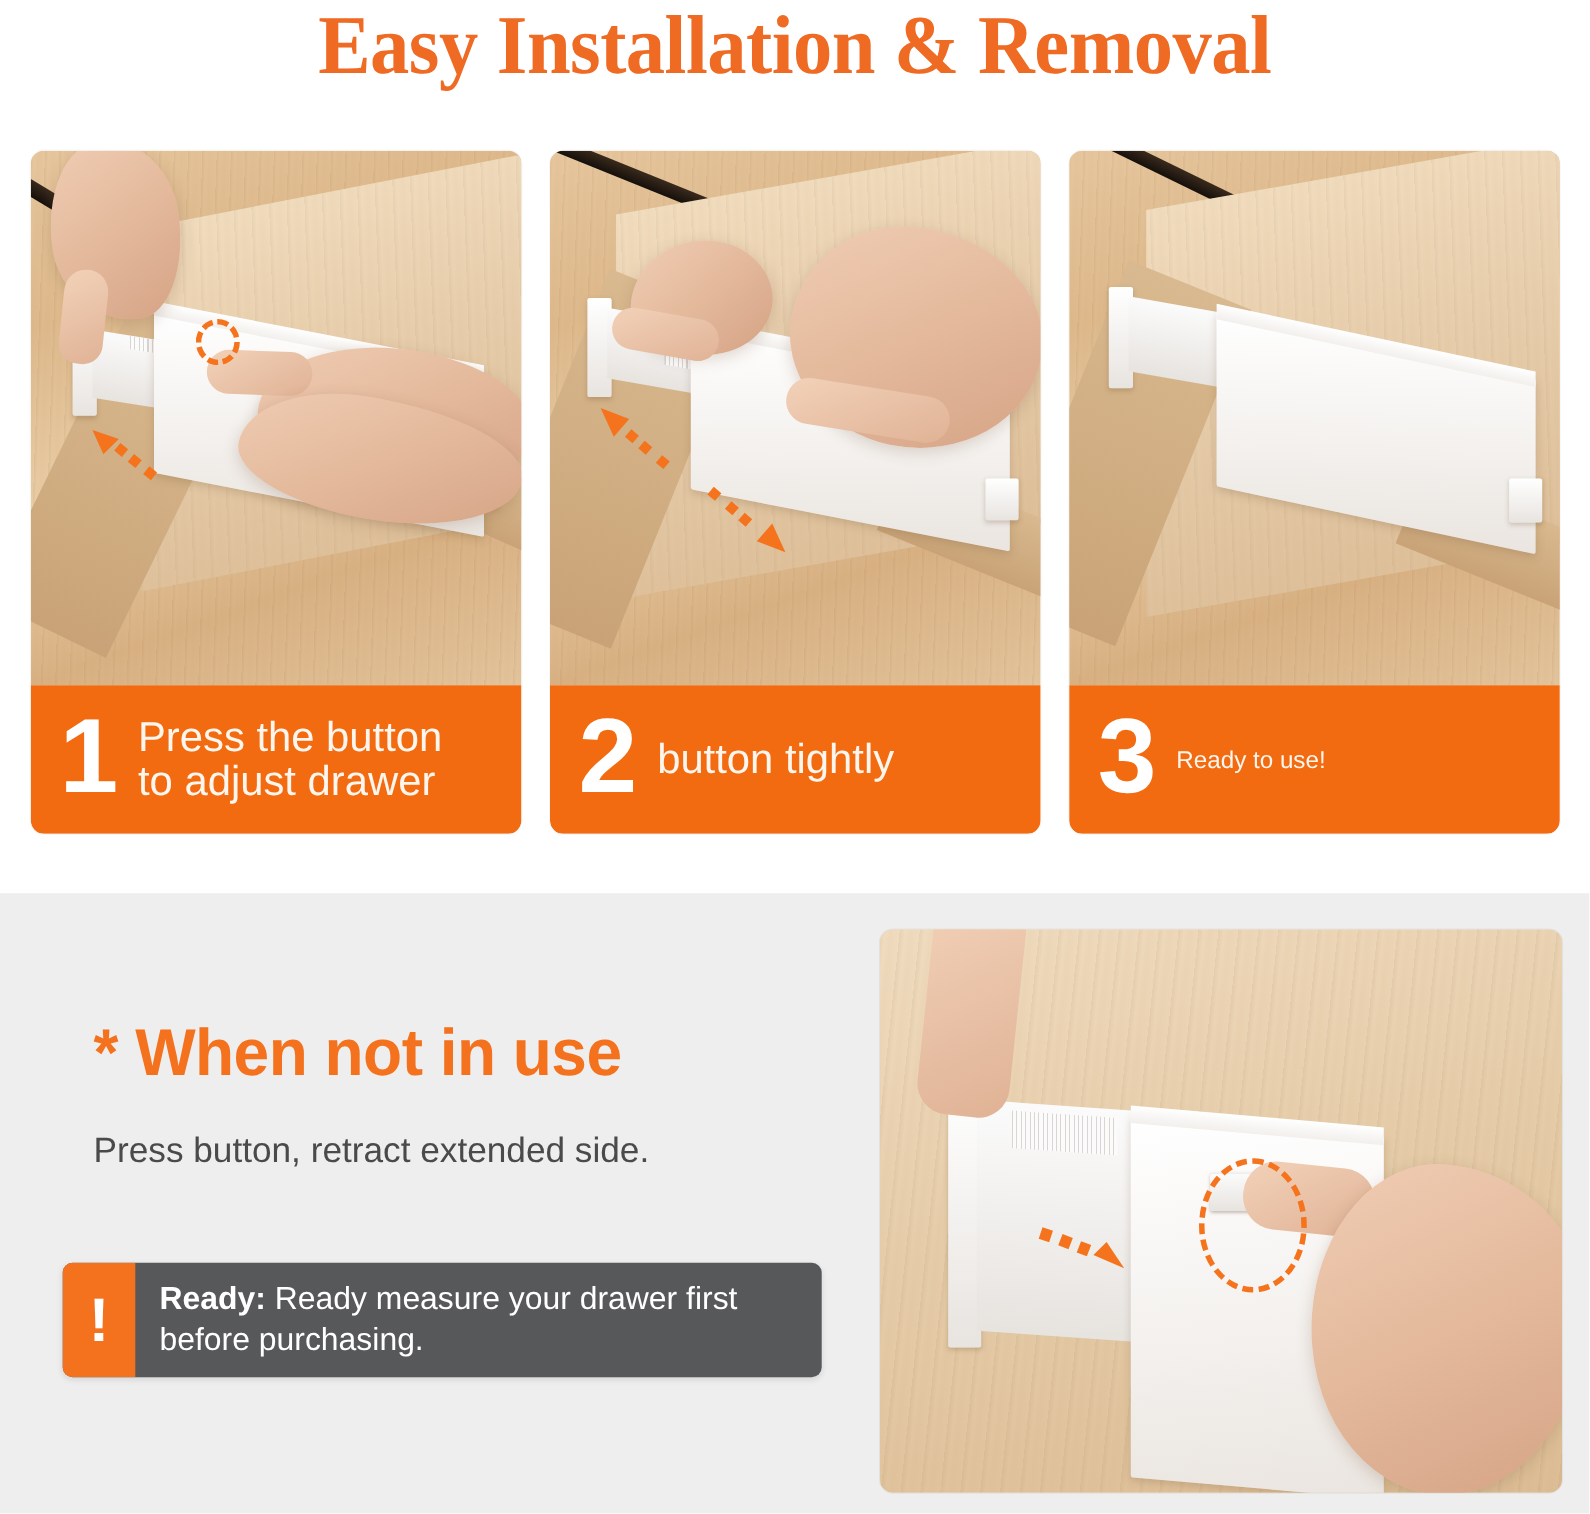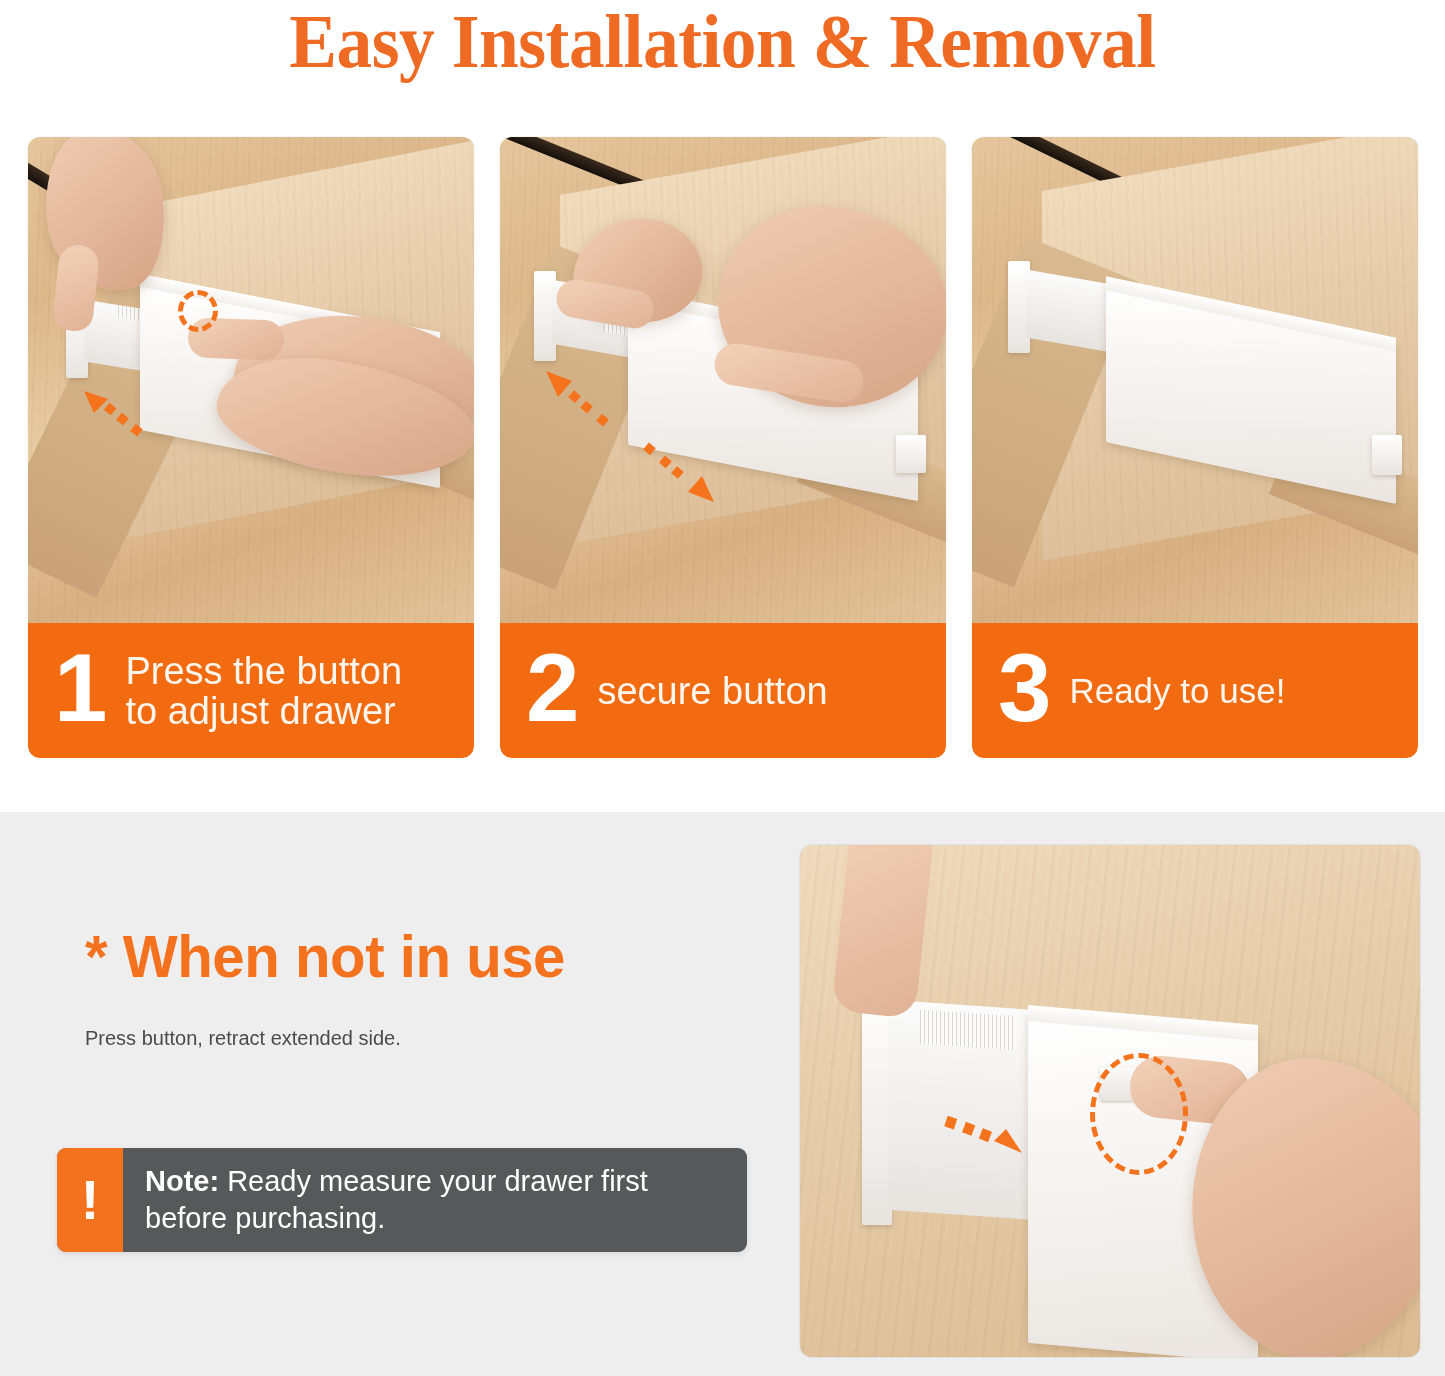--- a/index.html
+++ b/index.html
@@ -135,21 +135,21 @@
     flex:0 0 auto;
     margin-right:18px;
     transform:translateY(-3px);
   }
   .step-text{
     color:#fdf6ef;
     font-size:38px;
     line-height:40px;
     font-family:"Liberation Sans", sans-serif;
   }
-  .step-text.single{font-size:35px;}
+  .step-text.single{font-size:22px;}
 
   
   .bottom-section{
     position:absolute;left:0;top:812px;width:1445px;height:564px;
     background:#EEEEEE;
   }
   .bottom-left{
     position:absolute;left:85px;top:110px;width:680px;
   }
   .sub-title{
@@ -158,21 +158,21 @@
     font-size:60px;
     color:#F4721E;
     letter-spacing:-0.5px;
     white-space:nowrap;
     transform:scaleX(0.97);
     transform-origin:left center;
   }
   .sub-desc{
     margin-top:36px;
     font-family:"Liberation Sans", sans-serif;
-    font-size:20px;
+    font-size:32px;
     color:#4A4A4A;
     white-space:nowrap;
   }
   .note-bar{
     position:absolute;left:-28px;top:226px;
     width:690px;height:104px;
     border-radius:9px;
     background:#57585A;
     display:flex;align-items:stretch;
     overflow:hidden;
@@ -289,21 +289,21 @@
             <line x1="6" y1="4" x2="18" y2="14" stroke-dasharray="9 7"></line>
             <line x1="22" y1="17" x2="46" y2="38" stroke-dasharray="9 7"></line>
           </g>
           <polygon points="74,60 48,50 62,34" fill="#F4731C"></polygon>
         </svg>
       </div>
 
       <div class="step-banner">
         <div class="step-num">2</div>
         <div class="step-text">
-          <div>secure button</div>
+          <div>button tightly</div>
         </div>
       </div>
     </div>
 
     <div class="step-card">
       <div class="photo">
         <div class="wood"></div>
         <div class="wood-dark-edge" style="left:-20px;top:14px;width:230px;height:13px;transform:rotate(26deg);"></div>
         <div class="drawer-floor" style="left:70px;top:16px;width:430px;height:370px;transform:skewY(-10deg);"></div>
         <div class="drawer-rim" style="left:-12px;top:110px;width:120px;height:330px;transform:rotate(22deg);"></div>
@@ -330,21 +330,21 @@
 
 <div class="bottom-section">
 
   <div class="bottom-left">
     <div class="sub-title">* When not in use</div>
     <div class="sub-desc">Press button, retract extended side.</div>
 
     <div class="note-bar">
       <div class="note-badge">!</div>
       <div class="note-text">
-        <span><b>Note:</b><span> Ready measure your drawer first before purchasing.</span></span>
+        <span><b>Ready:</b><span> Ready measure your drawer first before purchasing.</span></span>
       </div>
     </div>
   </div>
 
   <div class="bottom-photo">
     <div class="wood" style="background:
            repeating-linear-gradient(96deg, rgba(150,100,55,0.09) 0px, rgba(150,100,55,0.00) 5px, rgba(195,145,95,0.05) 10px, rgba(150,100,55,0.00) 18px),
            linear-gradient(165deg,#f0dcc0 0%,#e6cdaa 45%,#dcbd95 100%);"></div>
 
     <div class="divider-end" style="left:62px;top:140px;width:30px;height:240px;border-radius:2px;"></div>

